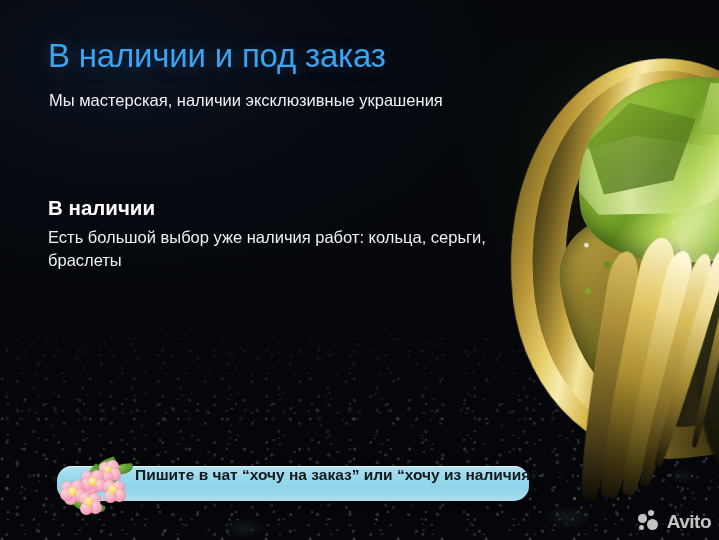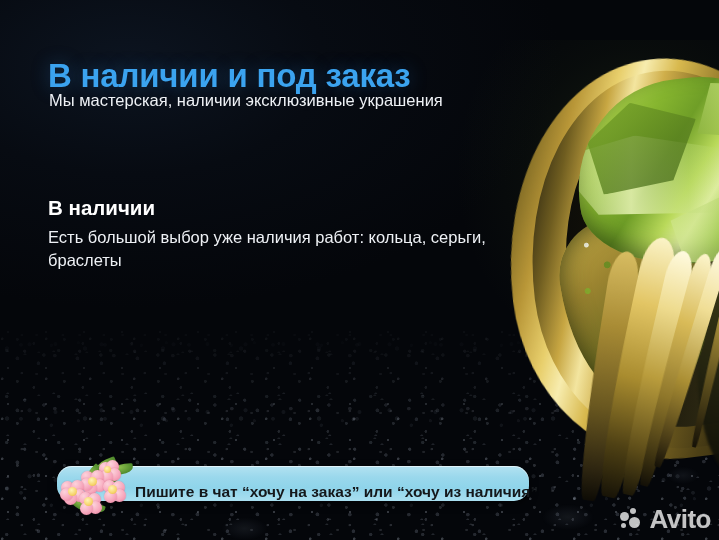--- a/index.html
+++ b/index.html
@@ -200,26 +200,25 @@
     position:absolute; left:244px; top:236px; width:10px; height:214px;
     background:linear-gradient(186deg, #efe2a2 0%, #b59a3e 34%, #5a4c1c 70%, #151107 100%);
     border-radius:60% 60% 40% 40% / 12% 12% 88% 88%;
     transform:rotate(13deg);
     filter:blur(.4px);
   }
 
   
   .title {
     position:absolute; left:48px; top:37px;
-    font-size:33px; font-weight:700;
+    font-size:33px; font-weight:400;
     color:#3ba3ef;
     letter-spacing:-.2px;
     text-shadow:0 0 18px rgba(40,120,200,.35);
     white-space:nowrap;
-    margin-top:20px;
   }
   .subtitle {
     position:absolute; left:49px; top:91px;
     font-size:16.5px; font-weight:400;
     color:#eef1f5;
     white-space:nowrap;
   }
 
   .sec { position:absolute; left:48px; }
   .sec-h {
@@ -233,21 +232,21 @@
   #sec-stock  { top:167px; }
   #sec-custom { top:265px; }
 
   
   .cta {
     position:absolute; left:57px; top:466px;
     width:472px; height:35px;
     border-radius:15px;
     background:linear-gradient(180deg, #b3e2f1 0%, #9ad8ec 32%, #8fd4ea 62%, #a9dff0 100%);
     box-shadow:0 3px 8px rgba(0,0,0,.55), inset 0 1px 0 rgba(255,255,255,.6);
-    display:flex; align-items:flex-end;
+    display:flex; align-items:flex-start;
   }
   .cta-text {
     margin-left:78px;
     font-size:15.5px; font-weight:600; color:#15181b;
     white-space:nowrap;
   }
 
   
   .flowers { position:absolute; left:55px; top:458px; width:100px; height:58px; }
   .leaf {
@@ -287,21 +286,21 @@
   .avito-mark { position:relative; width:24px; height:22px; }
   .avito-mark i {
     position:absolute; display:block; border-radius:50%;
     background:rgba(255,255,255,.92);
   }
   .avito-mark i:nth-child(1){ left:0;  top:4px;  width:9px;  height:9px; }
   .avito-mark i:nth-child(2){ left:10px;top:0;   width:6px;  height:6px; }
   .avito-mark i:nth-child(3){ left:9px; top:9px; width:11px; height:11px; }
   .avito-mark i:nth-child(4){ left:1px; top:15px;width:5px;  height:5px; }
   .avito-text {
-    font-size:26px; font-weight:700; color:rgba(255,255,255,.93);
+    font-size:19px; font-weight:700; color:rgba(255,255,255,.93);
     letter-spacing:-.5px; line-height:1;
   }
 </style>
 </head>
 <body>
 
 <div id="canvas">
 
   <div class="bg-base"></div>
   <div class="bg-gravel"></div>

